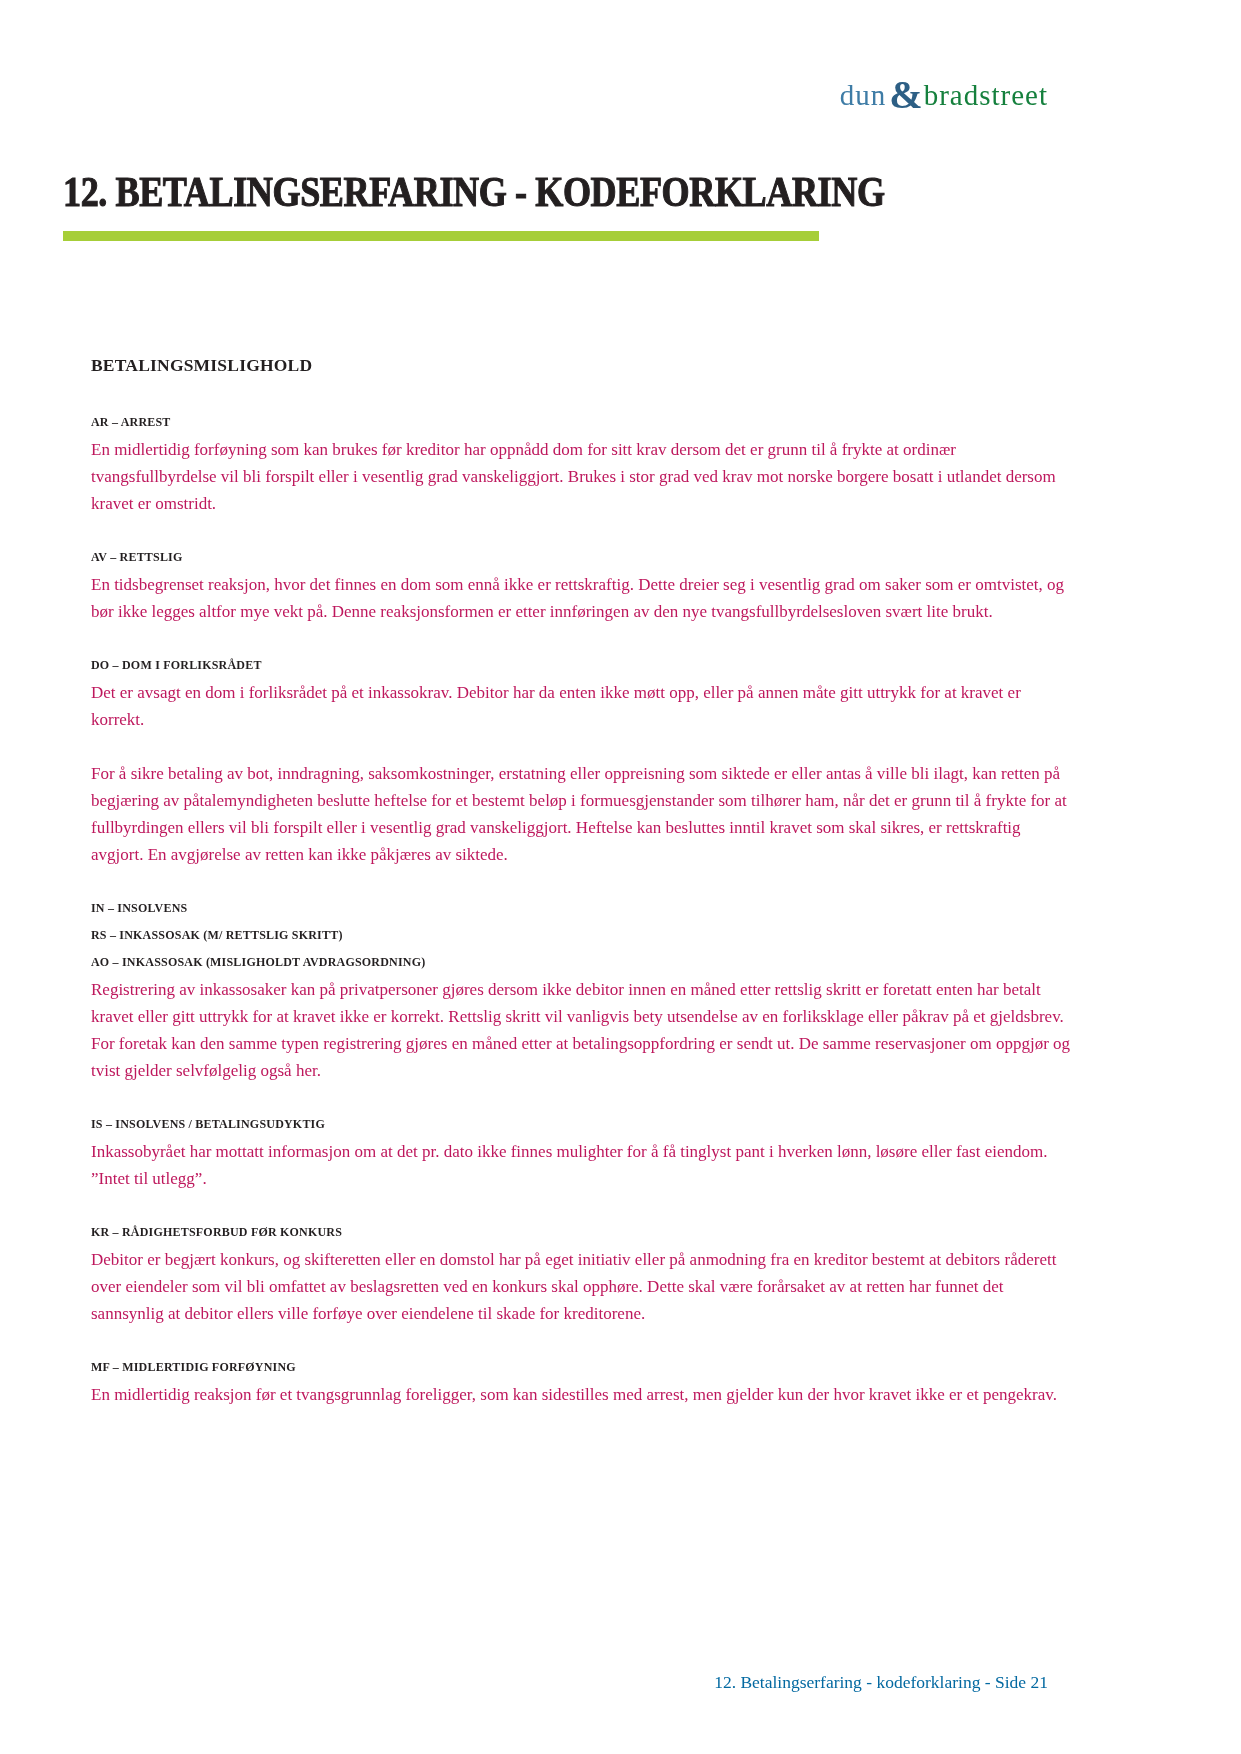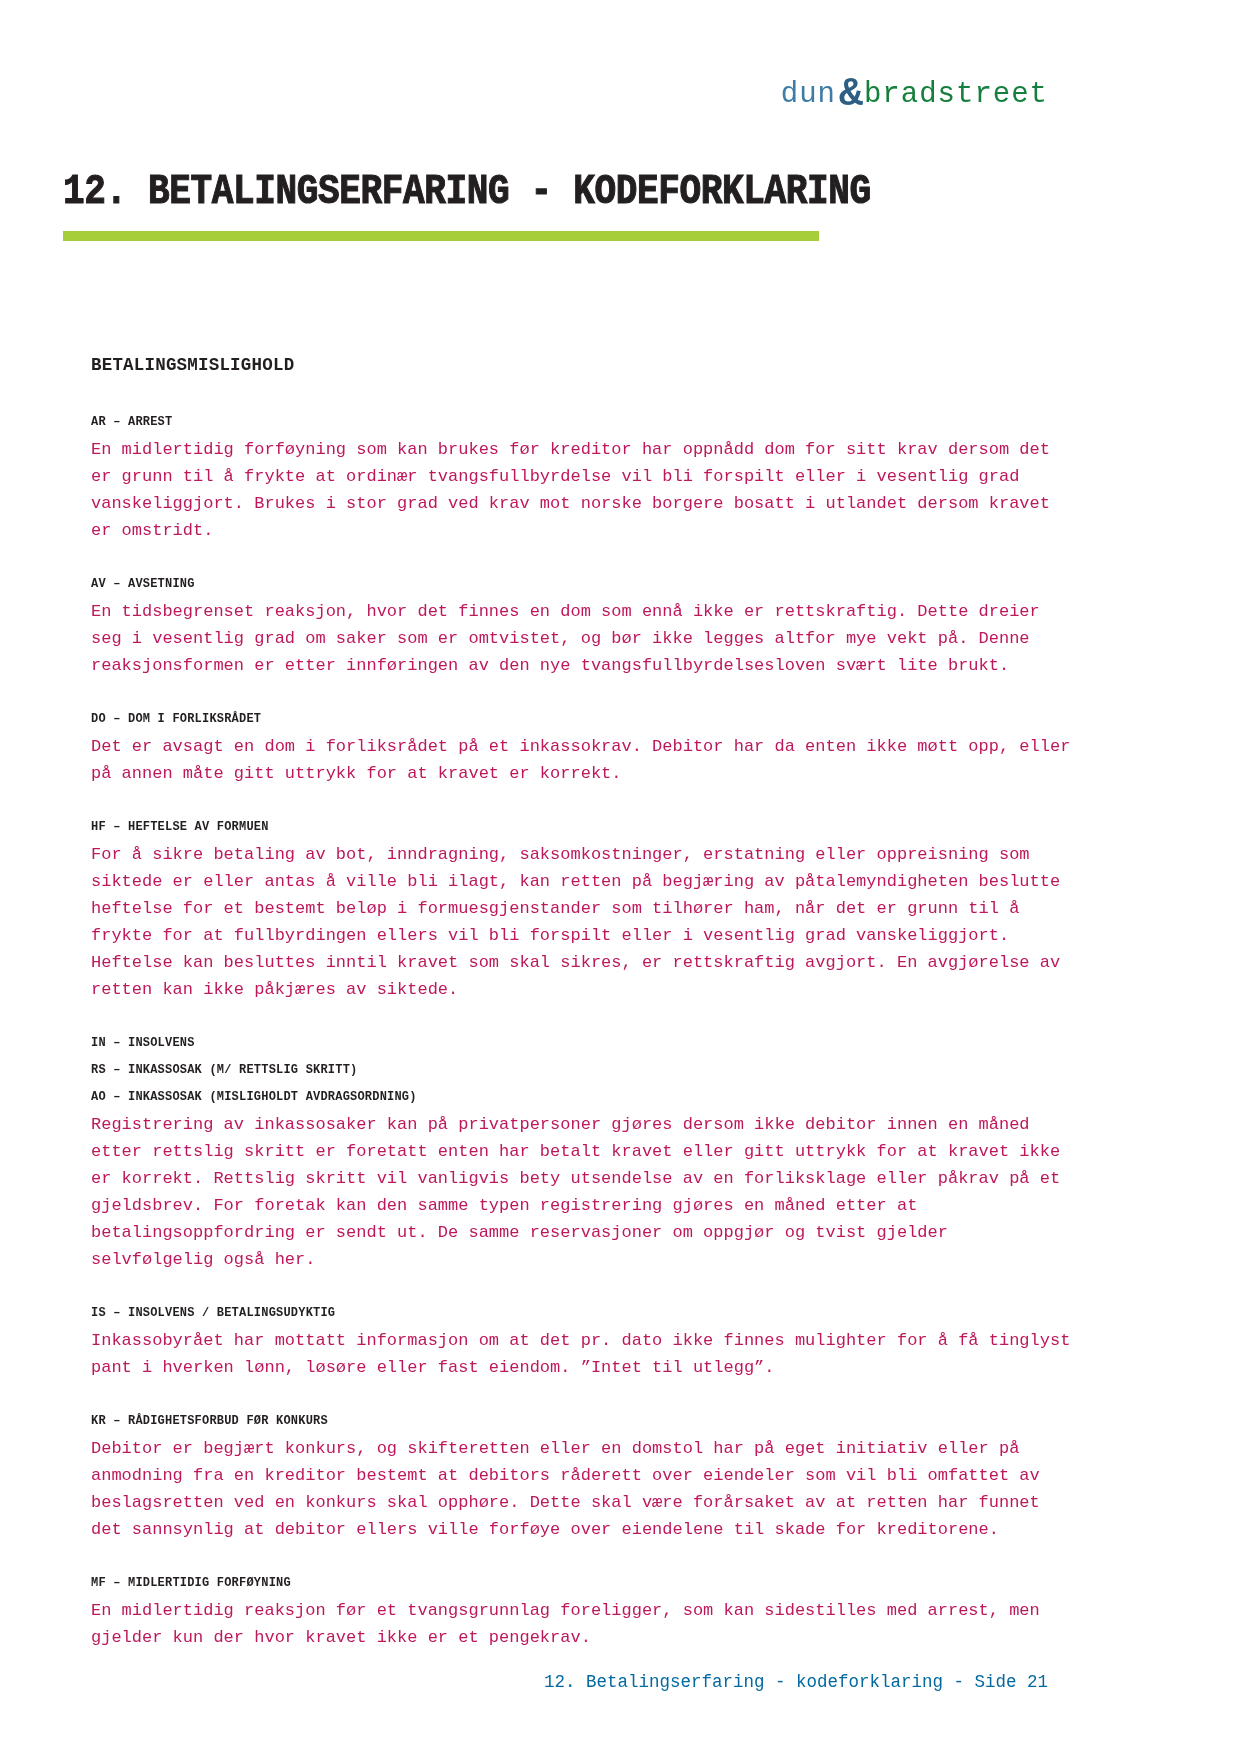--- a/index.html
+++ b/index.html
@@ -1,21 +1,21 @@
 <!DOCTYPE html>
 <html><head>
 <meta charset="utf-8">
 <style>
   html, body { margin: 0; padding: 0; background: #ffffff; }
   .page {
     position: relative;
     width: 1241px;
     height: 1754px;
     background: #ffffff;
-    font-family: Liberation Mono, monospace;
+    font-family: Liberation Serif, serif;
     overflow: hidden;
   }
   
   .logo {
     position: absolute;
     top: 72px;
     right: 193px;
     display: flex;
     align-items: baseline;
     line-height: 1;
@@ -120,31 +120,30 @@
 
   <div class="content">
     <h2 class="section-header">BETALINGSMISLIGHOLD</h2>
 
     <section class="entry">
       <h3>AR – ARREST</h3>
       <p>En midlertidig forføyning som kan brukes før kreditor har oppnådd dom for sitt krav dersom det er grunn til å frykte at ordinær tvangsfullbyrdelse vil bli forspilt eller i vesentlig grad vanskeliggjort. Brukes i stor grad ved krav mot norske borgere bosatt i utlandet dersom kravet er omstridt.</p>
     </section>
 
     <section class="entry">
-      <h3>AV – AVSETNING</h3>
+      <h3>AV – RETTSLIG</h3>
       <p>En tidsbegrenset reaksjon, hvor det finnes en dom som ennå ikke er rettskraftig. Dette dreier seg i vesentlig grad om saker som er omtvistet, og bør ikke legges altfor mye vekt på. Denne reaksjonsformen er etter innføringen av den nye tvangsfullbyrdelsesloven svært lite brukt.</p>
     </section>
 
     <section class="entry">
       <h3>DO – DOM I FORLIKSRÅDET</h3>
       <p>Det er avsagt en dom i forliksrådet på et inkassokrav. Debitor har da enten ikke møtt opp, eller på annen måte gitt uttrykk for at kravet er korrekt.</p>
     </section>
 
     <section class="entry">
-      <h3>HF – HEFTELSE AV FORMUEN</h3>
       <p>For å sikre betaling av bot, inndragning, saksomkostninger, erstatning eller oppreisning som siktede er eller antas å ville bli ilagt, kan retten på begjæring av påtalemyndigheten beslutte heftelse for et bestemt beløp i formuesgjenstander som tilhører ham, når det er grunn til å frykte for at fullbyrdingen ellers vil bli forspilt eller i vesentlig grad vanskeliggjort. Heftelse kan besluttes inntil kravet som skal sikres, er rettskraftig avgjort. En avgjørelse av retten kan ikke påkjæres av siktede.</p>
     </section>
 
     <section class="entry">
       <h3>IN – INSOLVENS</h3>
       <h3>RS – INKASSOSAK (M/ RETTSLIG SKRITT)</h3>
       <h3>AO – INKASSOSAK (MISLIGHOLDT AVDRAGSORDNING)</h3>
       <p>Registrering av inkassosaker kan på privatpersoner gjøres dersom ikke debitor innen en måned etter rettslig skritt er foretatt enten har betalt kravet eller gitt uttrykk for at kravet ikke er korrekt. Rettslig skritt vil vanligvis bety utsendelse av en forliksklage eller påkrav på et gjeldsbrev. For foretak kan den samme typen registrering gjøres en måned etter at betalingsoppfordring er sendt ut. De samme reservasjoner om oppgjør og tvist gjelder selvfølgelig også her.</p>
     </section>
 

